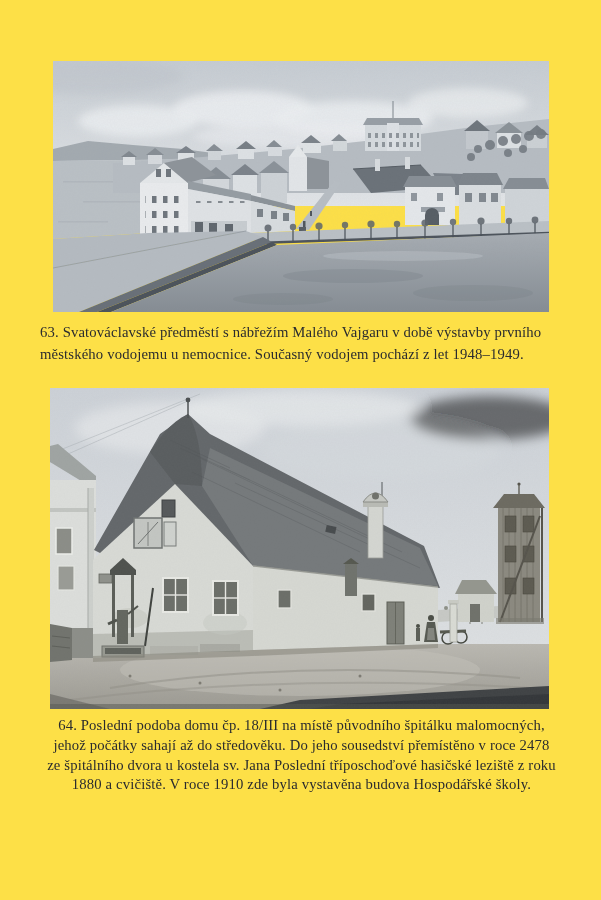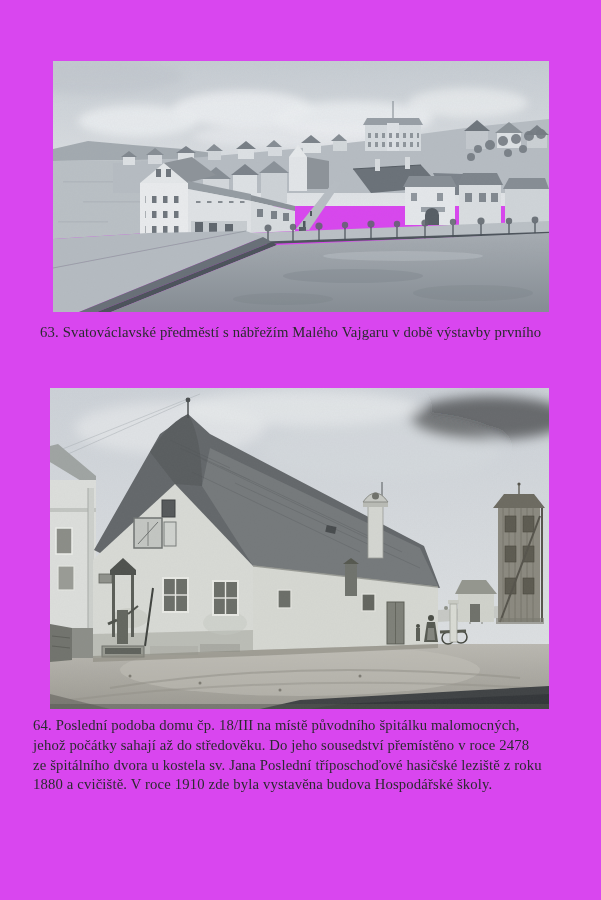--- a/index.html
+++ b/index.html
@@ -3,36 +3,36 @@
 <meta charset="utf-8">
 <style>
   html, body { margin: 0; padding: 0; }
   body {
     width: 601px; height: 900px;
     background: #ffffff;
     position: relative;
     overflow: hidden;
     font-family: "Liberation Serif", "DejaVu Serif", serif;
   }
-  .page { position: absolute; inset: 0; background: #d946ef; }
+  .page { position: absolute; inset: 0; background: #fde047; }
   .photo { position: absolute; line-height: 0; }
   .photo svg { display: block; }
   .photo-63 { left: 53px; top: 61px; width: 496px; height: 251px; }
   .photo-64 { left: 50px; top: 388px; width: 499px; height: 321px; }
   .caption {
     position: absolute;
     color: #2a2b2e;
     font-size: 14.7px;
     letter-spacing: 0.15px;
   }
   .caption .cap-line { white-space: nowrap; }
   .caption-63 { left: 40px; top: 321px; width: 525px; }
   .caption-63 .cap-line { line-height: 22px; }
   .caption-64 { left: 33px; top: 716px; width: 537px; }
-  .caption-64 .cap-line { line-height: 19.8px; }
+  .caption-64 .cap-line { line-height: 19.8px; text-align: center; }
 </style>
 </head>
 <body>
 
 <div class="page">
 
   <figure style="margin:0">
     <div class="photo photo-63">
       <svg viewBox="0 0 496 251" width="496" height="251">
         <defs>
@@ -240,20 +240,21 @@
           <ellipse cx="420" cy="232" rx="60" ry="8" fill="#6f767e" opacity="0.2"></ellipse>
           <ellipse cx="230" cy="238" rx="50" ry="6" fill="#6f767e" opacity="0.2"></ellipse>
           <ellipse cx="350" cy="195" rx="80" ry="5" fill="#c6ccd1" opacity="0.35"></ellipse>
         </g>
 
         <rect width="496" height="251" filter="url(#p1grain)" opacity="0.10"></rect>
       </svg>
     </div>
     <figcaption class="caption caption-63">
       <div class="cap-line">63. Svatováclavské předměstí s nábřežím Malého Vajgaru v době výstavby prvního</div>
+      <div class="cap-line">městského vodojemu u nemocnice. Současný vodojem pochází z let 1948–1949.</div>
     </figcaption>
   </figure>
 
   <figure style="margin:0">
     <div class="photo photo-64">
       <svg viewBox="0 0 499 321" width="499" height="321">
         <defs>
           <linearGradient id="p2sky" x1="0" y1="0" x2="0" y2="1">
             <stop offset="0" stop-color="#ccd1d7"></stop>
               <stop offset="1" stop-color="#dde0e2"></stop>

